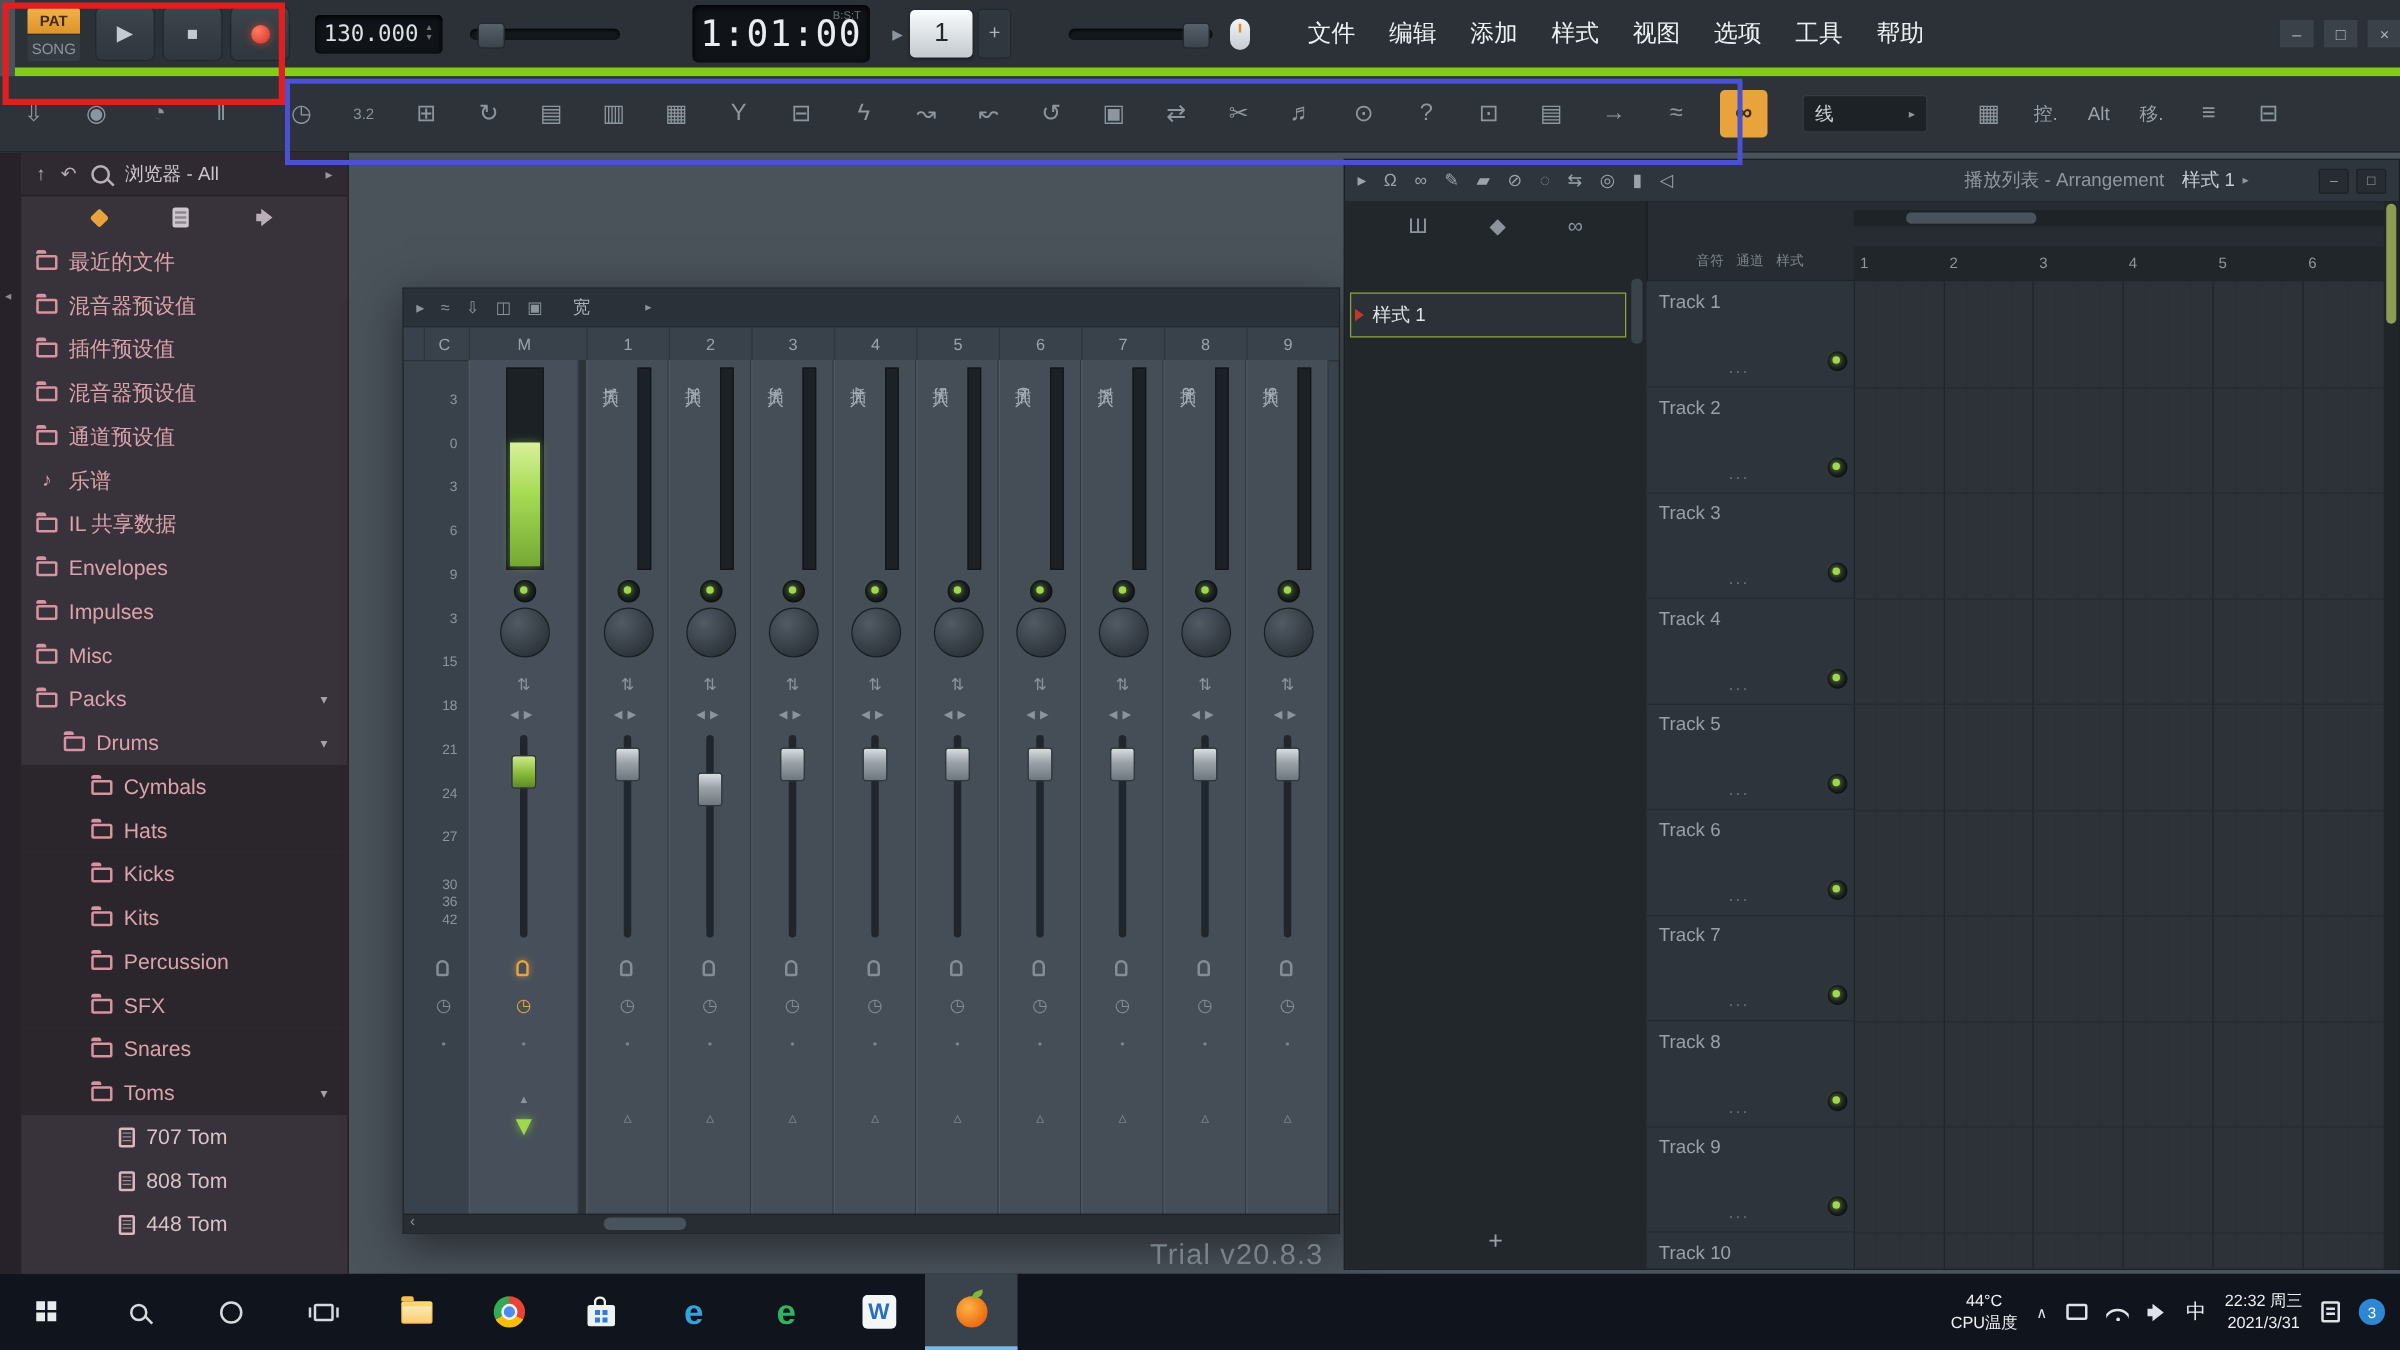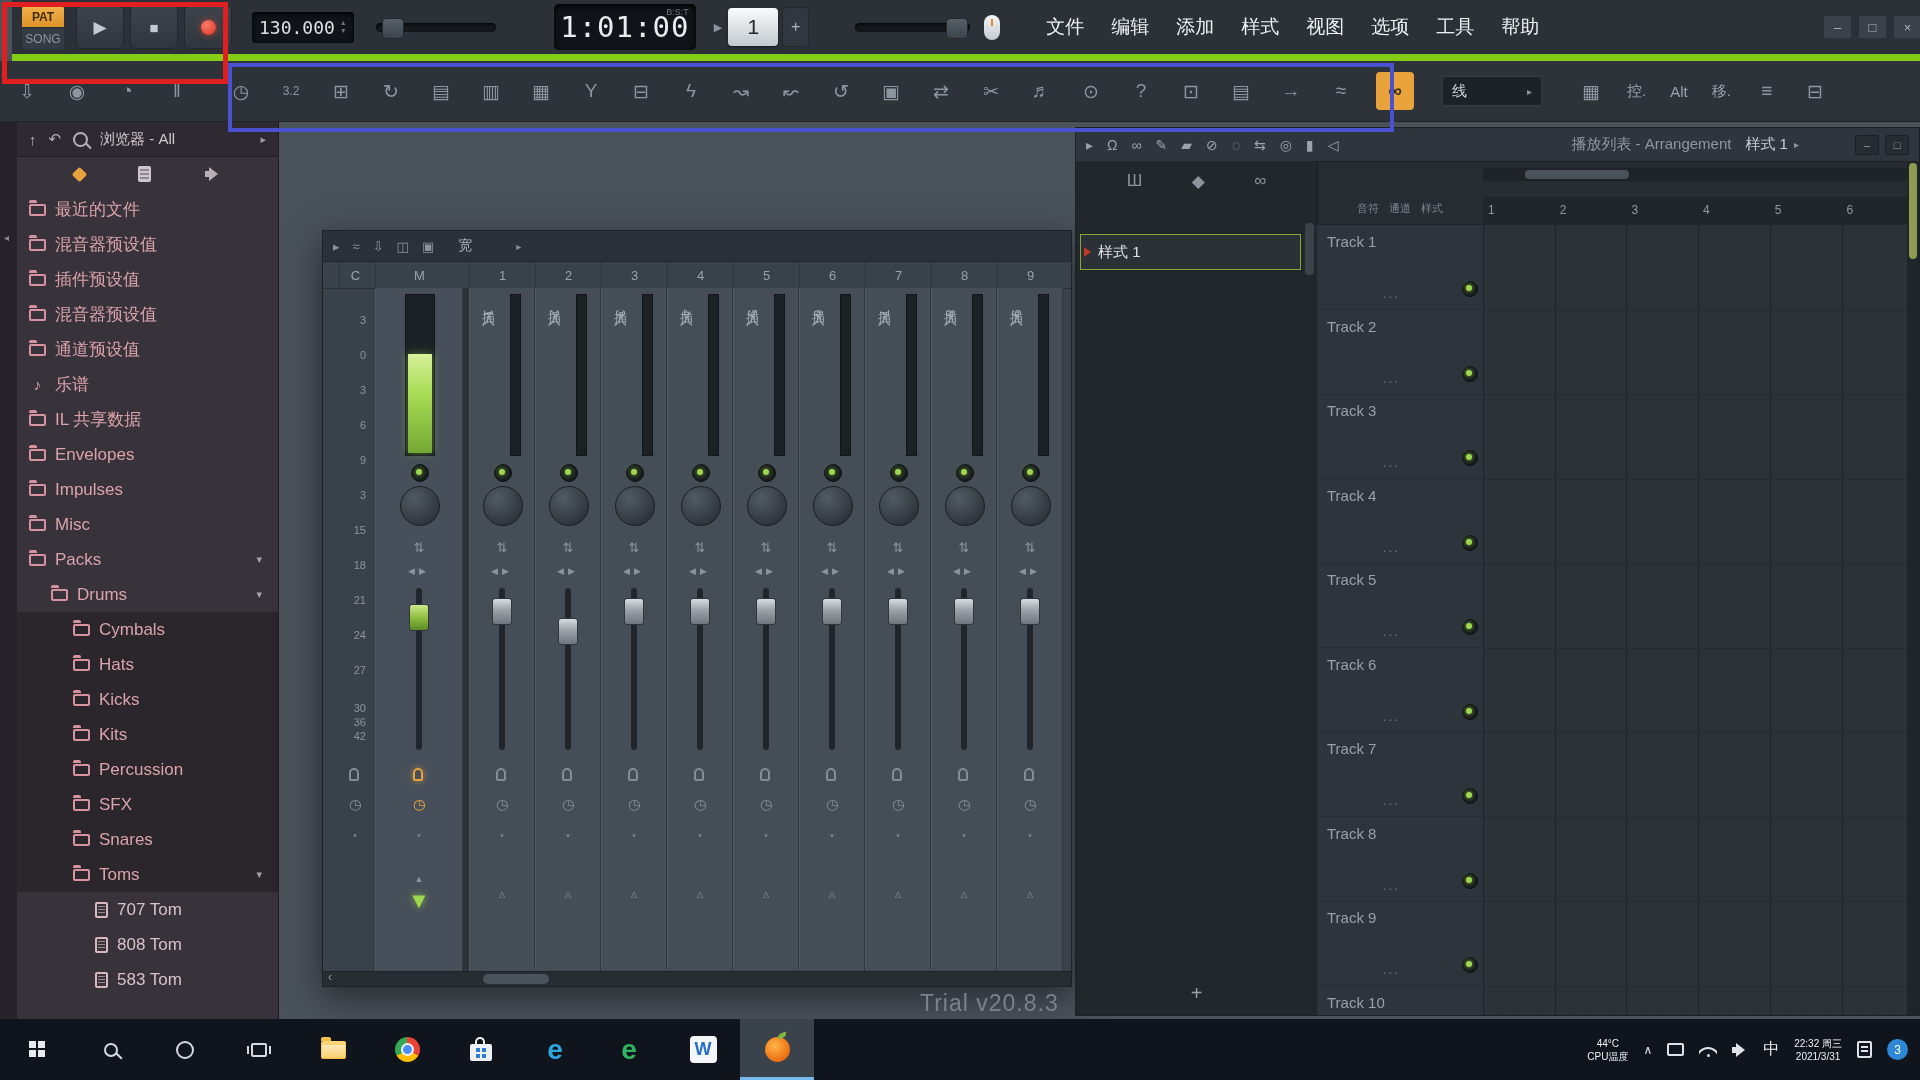--- a/index.html
+++ b/index.html
@@ -205,21 +205,21 @@
   .ico-store::before{content:'';position:absolute;top:-7px;left:5px;width:10px;height:7px;border:2px solid #eef1f4;border-bottom:none;border-radius:5px 5px 0 0;box-sizing:border-box;}
   .ico-store::after{content:'';position:absolute;left:6px;top:4px;width:4px;height:4px;background:#2f7bd8;box-shadow:6px 0 0 #2f7bd8,0 6px 0 #2f7bd8,6px 6px 0 #2f7bd8;}
   .appglyph{font-weight:bold;font-size:28px;line-height:1;}
   .appglyph.edge{color:#2ea7e0;}
   .appglyph.ie{color:#2fb45f;}
   .wpstile{width:27px;height:27px;background:#f4f6f8;border-radius:4px;display:flex;align-items:center;justify-content:center;
            color:#276fc4;font-weight:bold;font-size:18px;}
   .ico-fl{width:25px;height:25px;border-radius:50%;background:radial-gradient(circle at 38% 35%,#ffb347,#f07818 60%,#d4570f);position:relative;}
   .ico-fl::before{content:'';position:absolute;top:-4px;left:12px;width:10px;height:5px;background:#7fb83a;border-radius:5px 0 5px 0;transform:rotate(-20deg);}
   .tray{display:flex;align-items:center;gap:15px;margin-left:auto;padding-right:12px;color:#eef0f2;}
-  .traytxt{font-size:10px;line-height:1.3;text-align:center;white-space:nowrap;}
+  .traytxt{font-size:13px;line-height:1.3;text-align:center;white-space:nowrap;}
   .chev{font-size:12px;color:#dfe3e7;}
   .ico-tablet{width:17px;height:13px;border:2px solid #dfe3e7;border-radius:2px;box-sizing:border-box;}
   .ico-wifi{width:18px;height:14px;overflow:hidden;position:relative;}
   .ico-wifi::before{content:'';position:absolute;bottom:-14px;left:-3px;width:24px;height:24px;border:2.5px solid #dfe3e7;border-radius:50%;box-sizing:border-box;}
   .ico-wifi::after{content:'';position:absolute;bottom:0;left:8px;width:3px;height:3px;background:#dfe3e7;border-radius:50%;}
   .ico-vol{position:relative;width:16px;height:14px;}
   .ico-vol::before{content:'';position:absolute;left:0;top:4px;width:5px;height:6px;background:#dfe3e7;}
   .ico-vol::after{content:'';position:absolute;left:4px;top:0;border-top:7px solid transparent;border-bottom:7px solid transparent;border-left:9px solid #dfe3e7;}
   .ime{font-size:16px;}
   .ico-notif{width:15px;height:17px;border:2px solid #dfe3e7;border-radius:2px;position:relative;box-sizing:border-box;}
@@ -435,21 +435,21 @@
         <div class="brow" style="padding-left: 78px;">
           <span class="bico file"></span>
           <span class="blabel filelabel">707 Tom</span>
         </div>
         <div class="brow" style="padding-left: 78px;">
           <span class="bico file"></span>
           <span class="blabel filelabel">808 Tom</span>
         </div>
         <div class="brow" style="padding-left: 78px;">
           <span class="bico file"></span>
-          <span class="blabel filelabel">583 Tom</span>
+          <span class="blabel filelabel">448 Tom</span>
         </div>
       </div>
   </div>
 
   <div class="mixer">
     <div class="mtitle">
       <span class="mticons">
           <span class="mticon">▸</span>
           <span class="mticon">≈</span>
           <span class="mticon">⇩</span>

